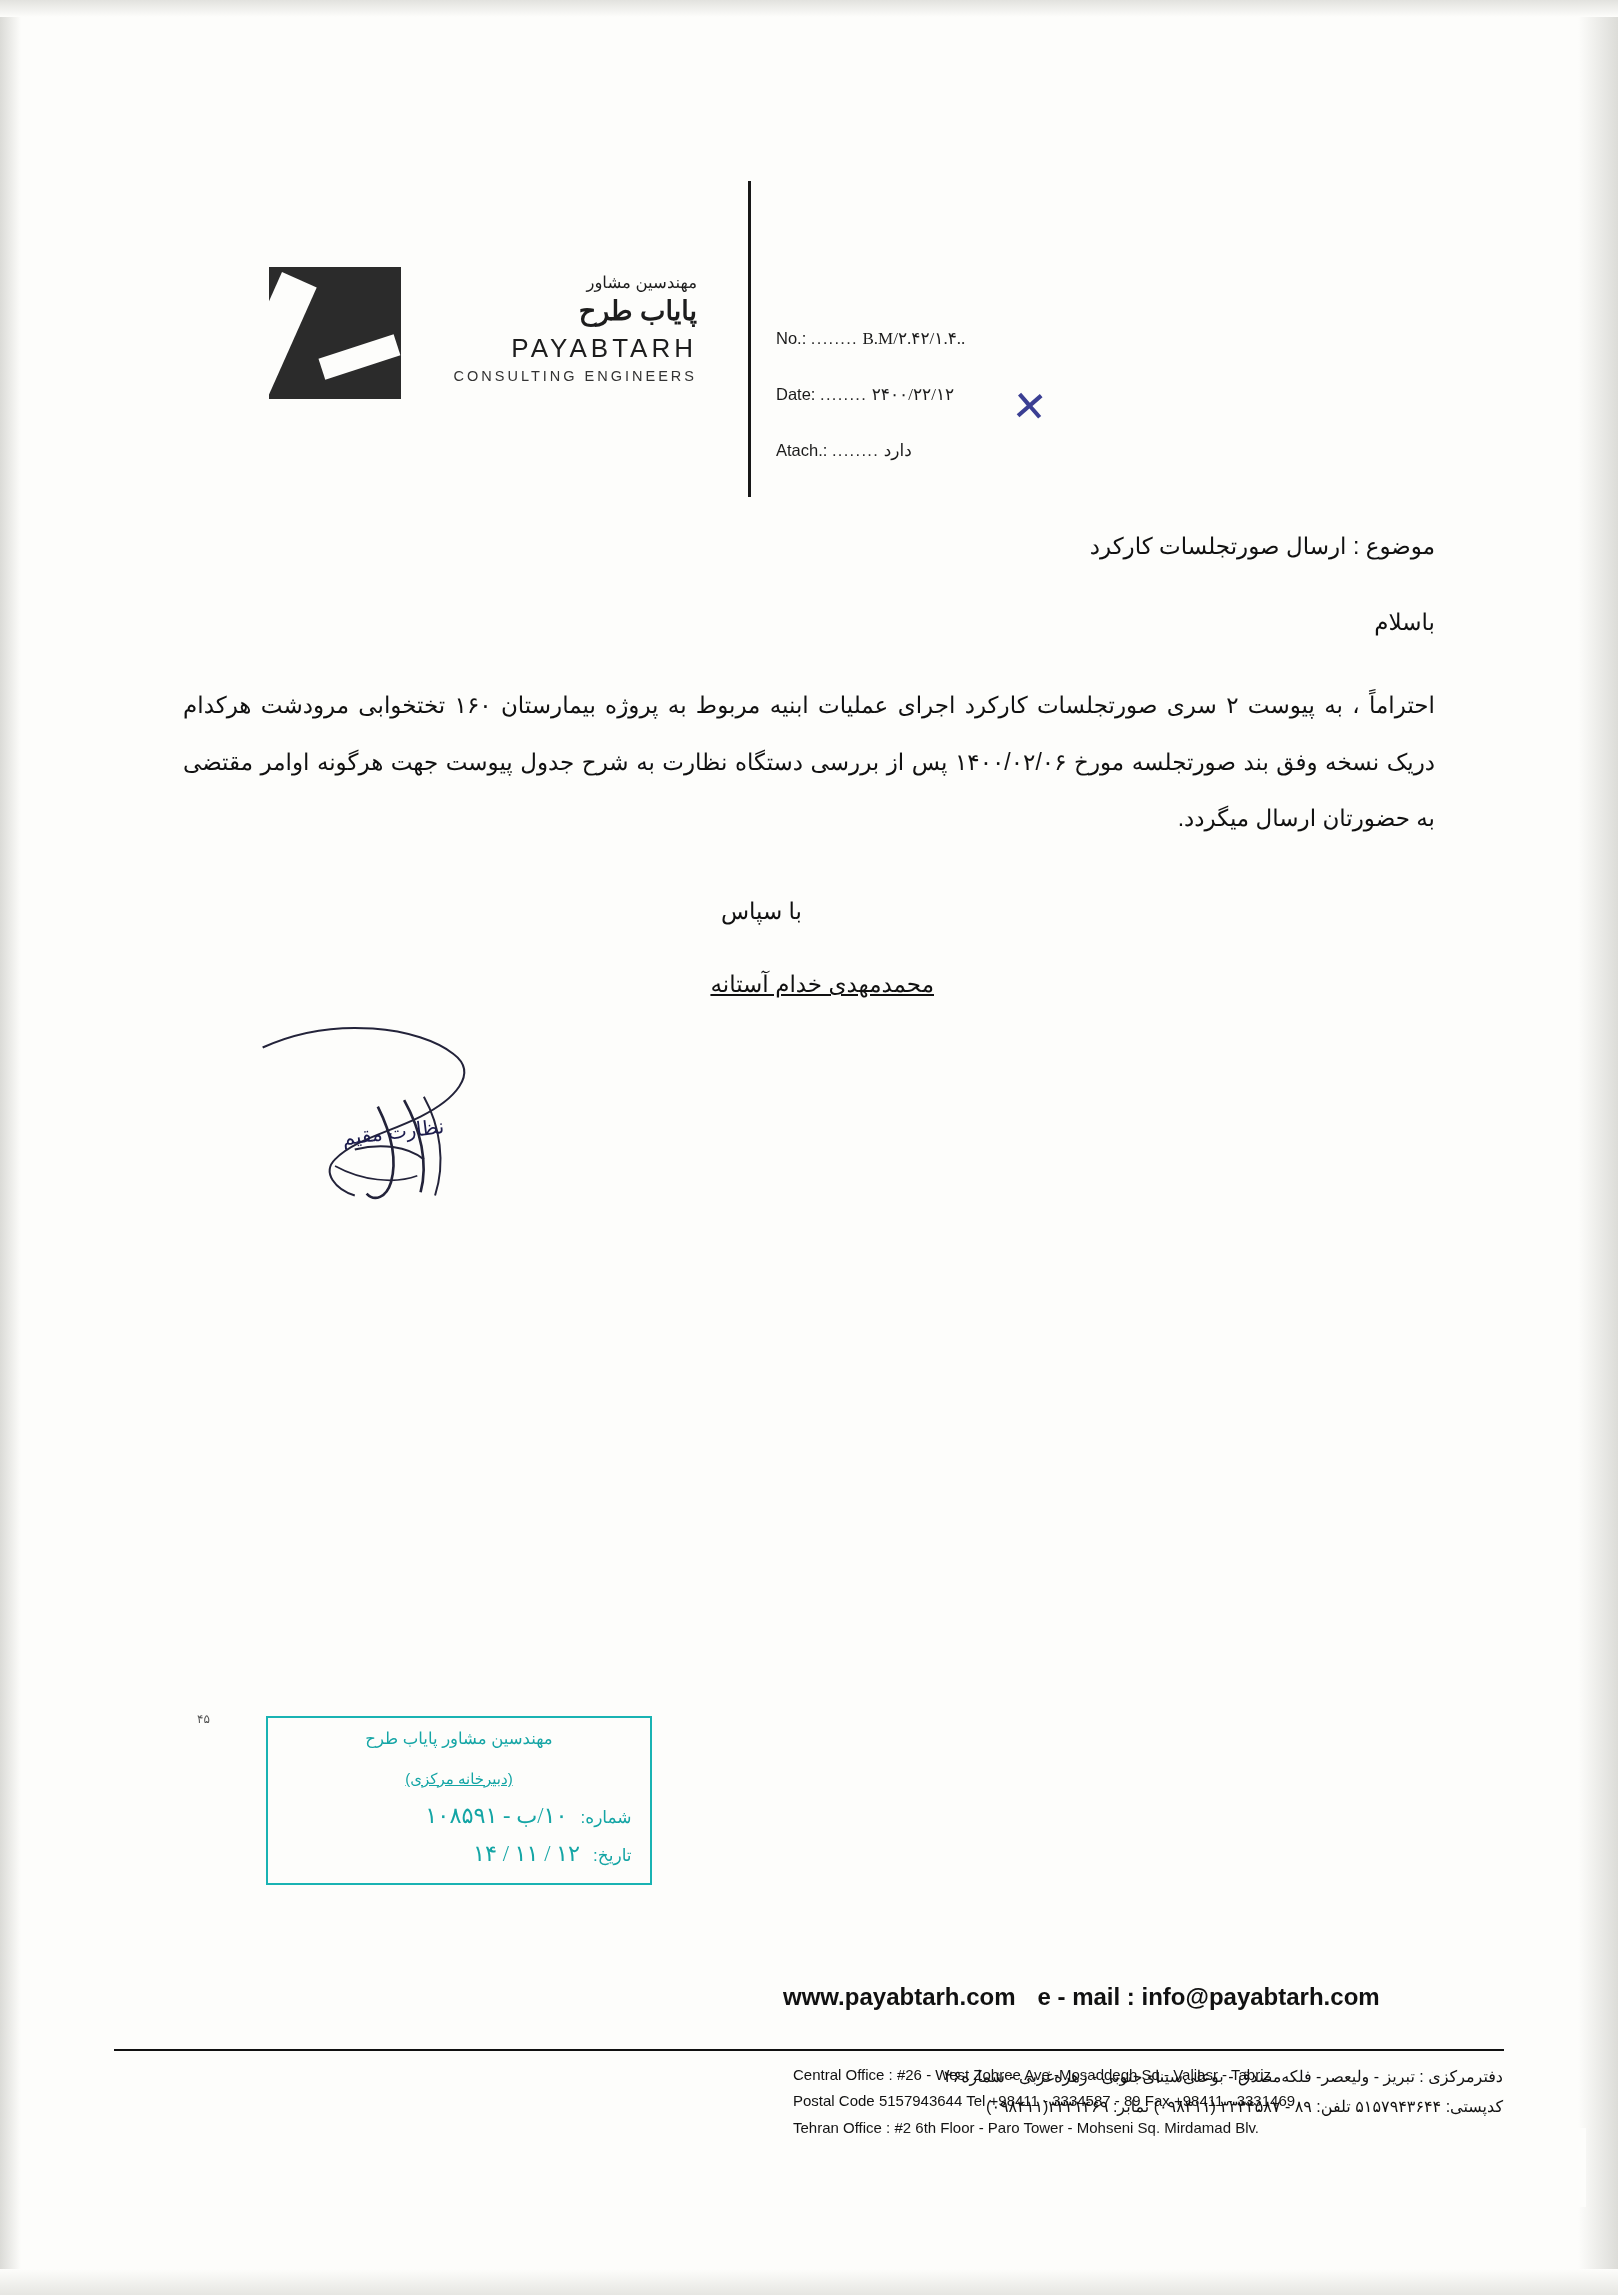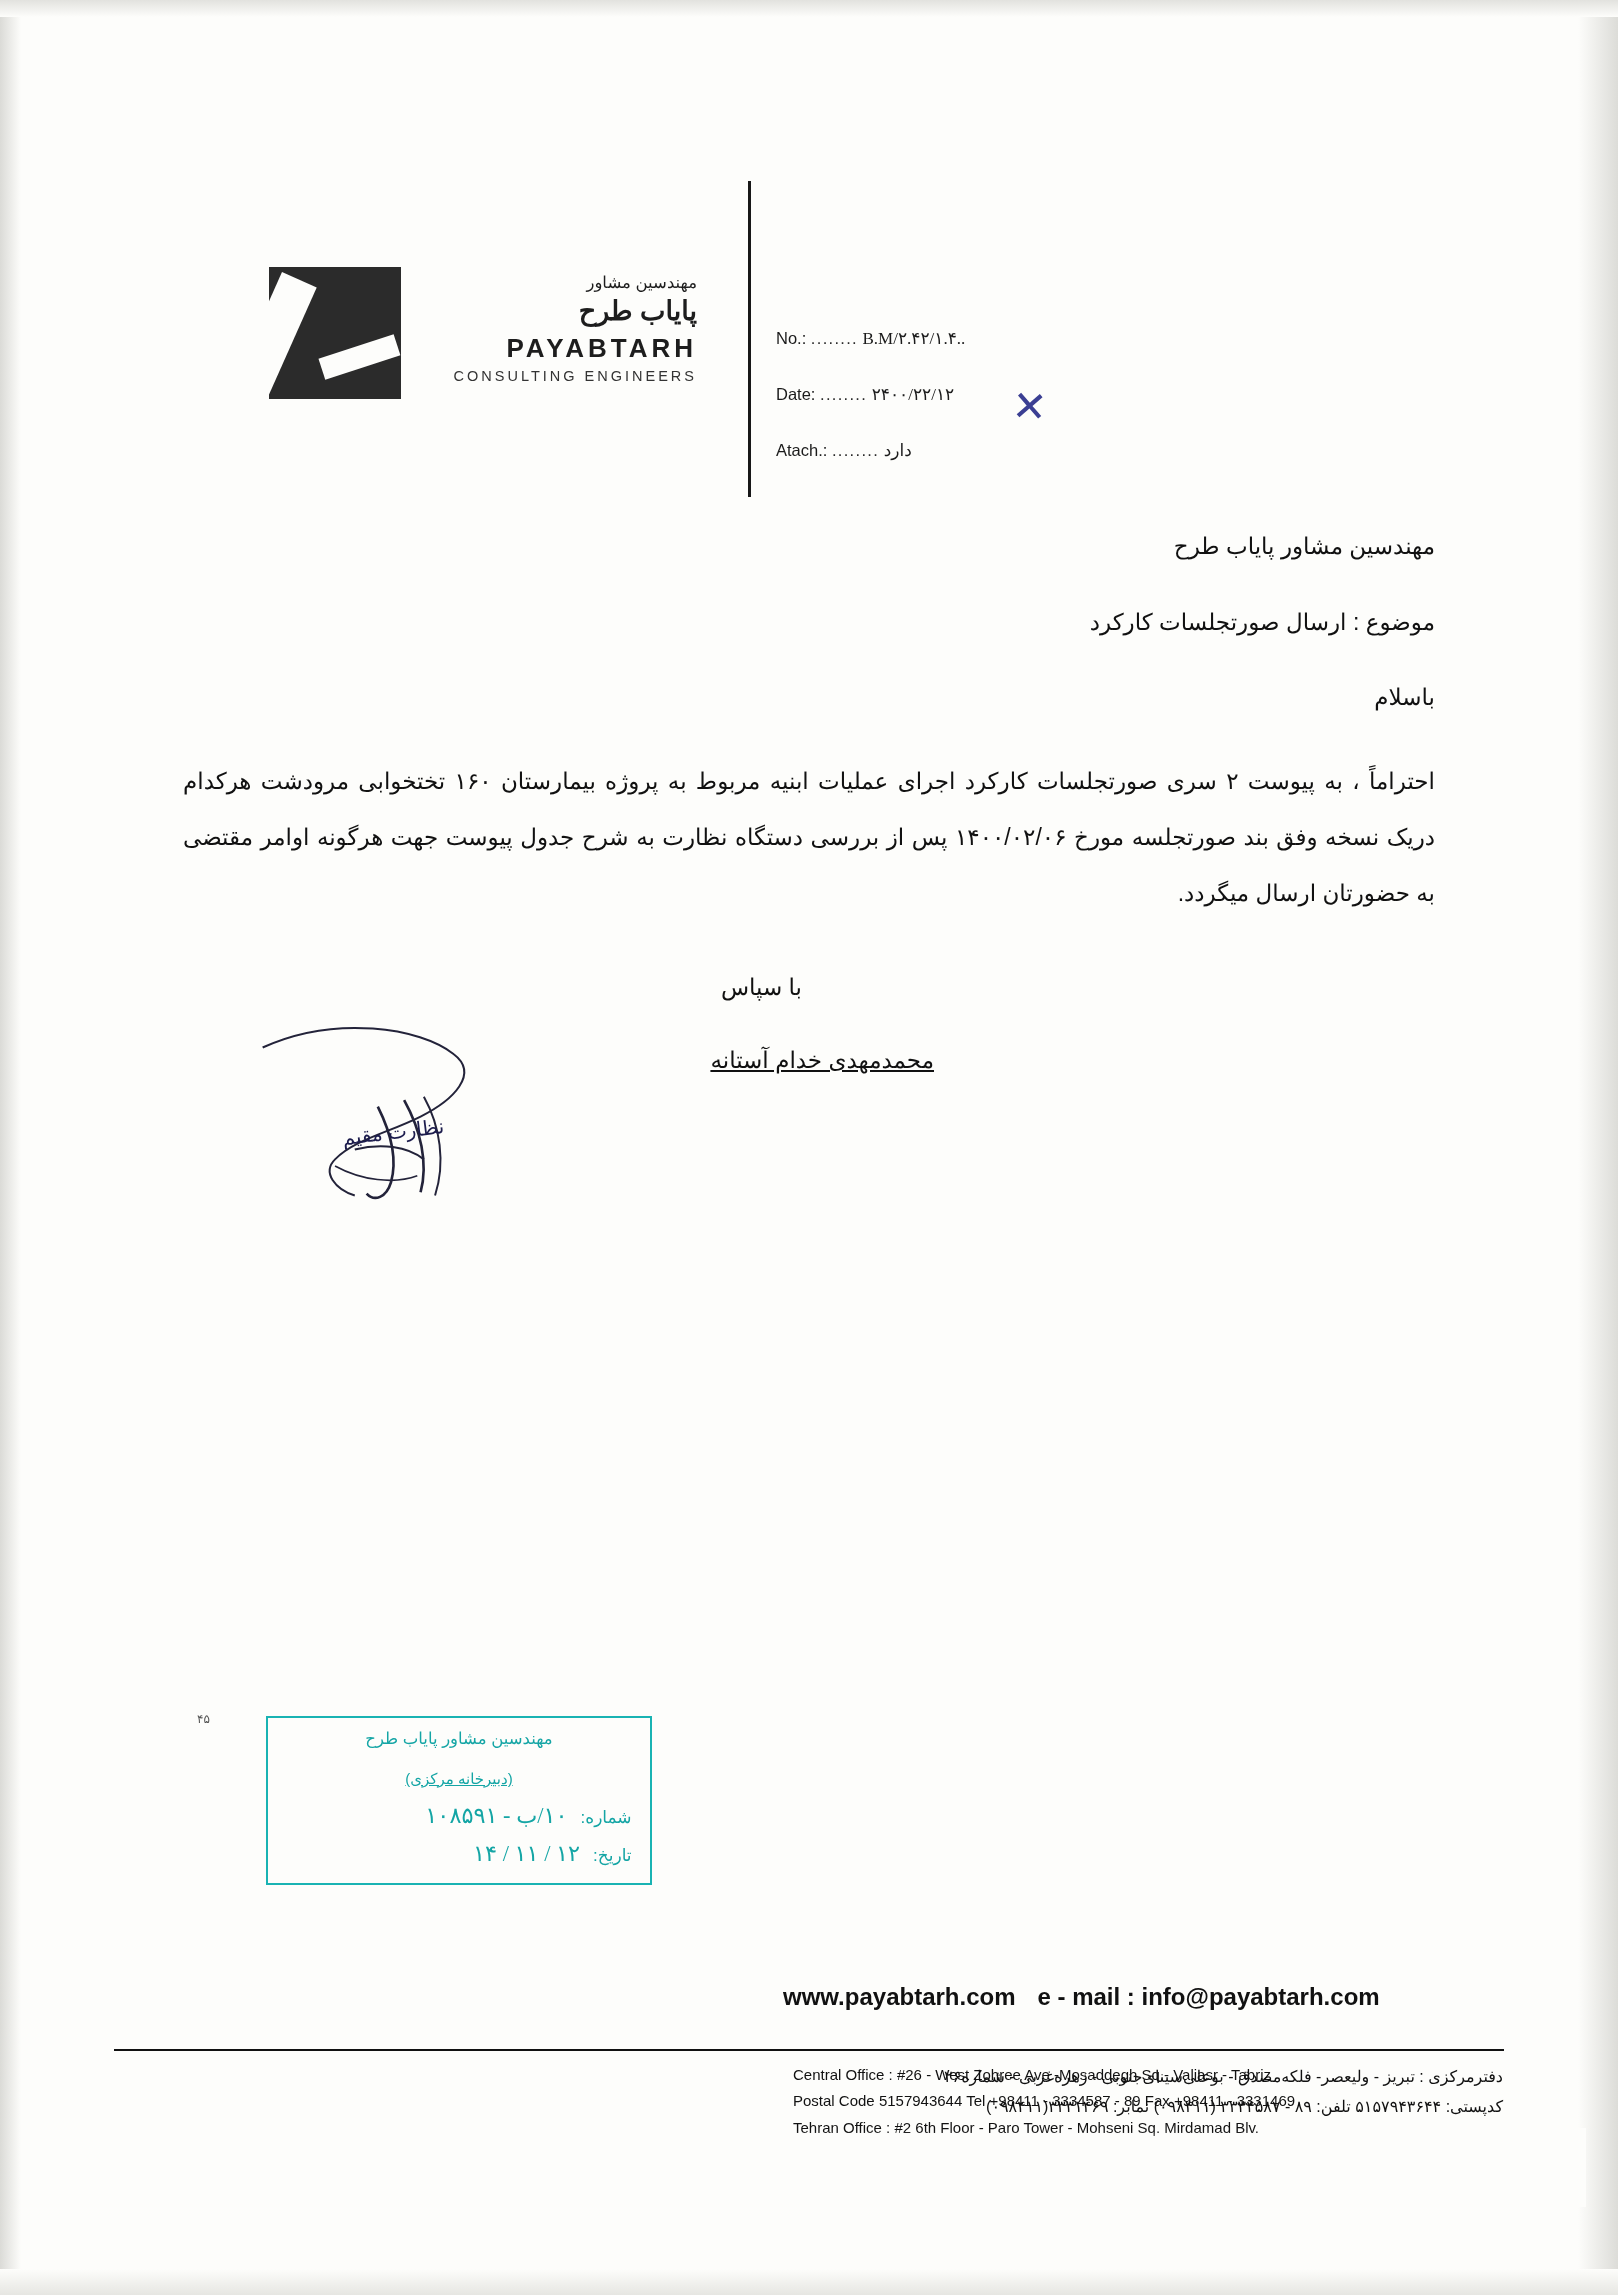--- a/index.html
+++ b/index.html
@@ -87,21 +87,21 @@
     direction: rtl;
   }
   .logo-text .fa-big {
     font-size: 27px;
     font-weight: bold;
     margin-top: 2.6px;
     direction: rtl;
   }
   .logo-text .en-big {
     font-size: 26px;
-    font-weight: bold;
+    font-weight: normal;
     letter-spacing: 4px;
     margin-top: 6.6px;
     direction: ltr;
     text-align: right;
   }
   .logo-text .en-small {
     font-size: 14.5px;
     letter-spacing: 3px;
     margin-top: 4px;
     direction: ltr;
@@ -351,21 +351,20 @@
       <div class="ref-line">
         <span>Atach.:</span>
         <span class="dots">........</span>
         <span class="val">دارد</span>
       </div>
       <div class="atach-x">✕</div>
     </div>
   </div>
 
   <div class="body-text">
-    <div class="to">مهندسین مشاور پایاب طرح</div>
     <div class="subject">موضوع : ارسال صورتجلسات کارکرد</div>
     <div class="greet">باسلام</div>
     <div class="para">احتراماً ، به پیوست ۲ سری صورتجلسات کارکرد اجرای عملیات ابنیه مربوط به پروژه بیمارستان ۱۶۰ تختخوابی مرودشت هرکدام دریک نسخه وفق بند صورتجلسه مورخ ۱۴۰۰/۰۲/۰۶ پس از بررسی دستگاه نظارت به شرح جدول پیوست جهت هرگونه اوامر مقتضی به حضورتان ارسال میگردد.</div>
     <div class="thanks">با سپاس</div>
     <div class="signer">محمدمهدی خدام آستانه</div>
   </div>
 
   <svg class="signature" viewBox="0 0 480 310">
     <path d="M10,60 C120,10 250,30 300,70 C340,100 300,140 250,165 C200,190 150,200 120,230 C100,250 120,275 150,285" fill="none" stroke="#23233a" stroke-width="3"></path>
     <path d="M185,150 C205,190 215,230 205,265 C198,288 180,295 168,282" fill="none" stroke="#23233a" stroke-width="4"></path>

